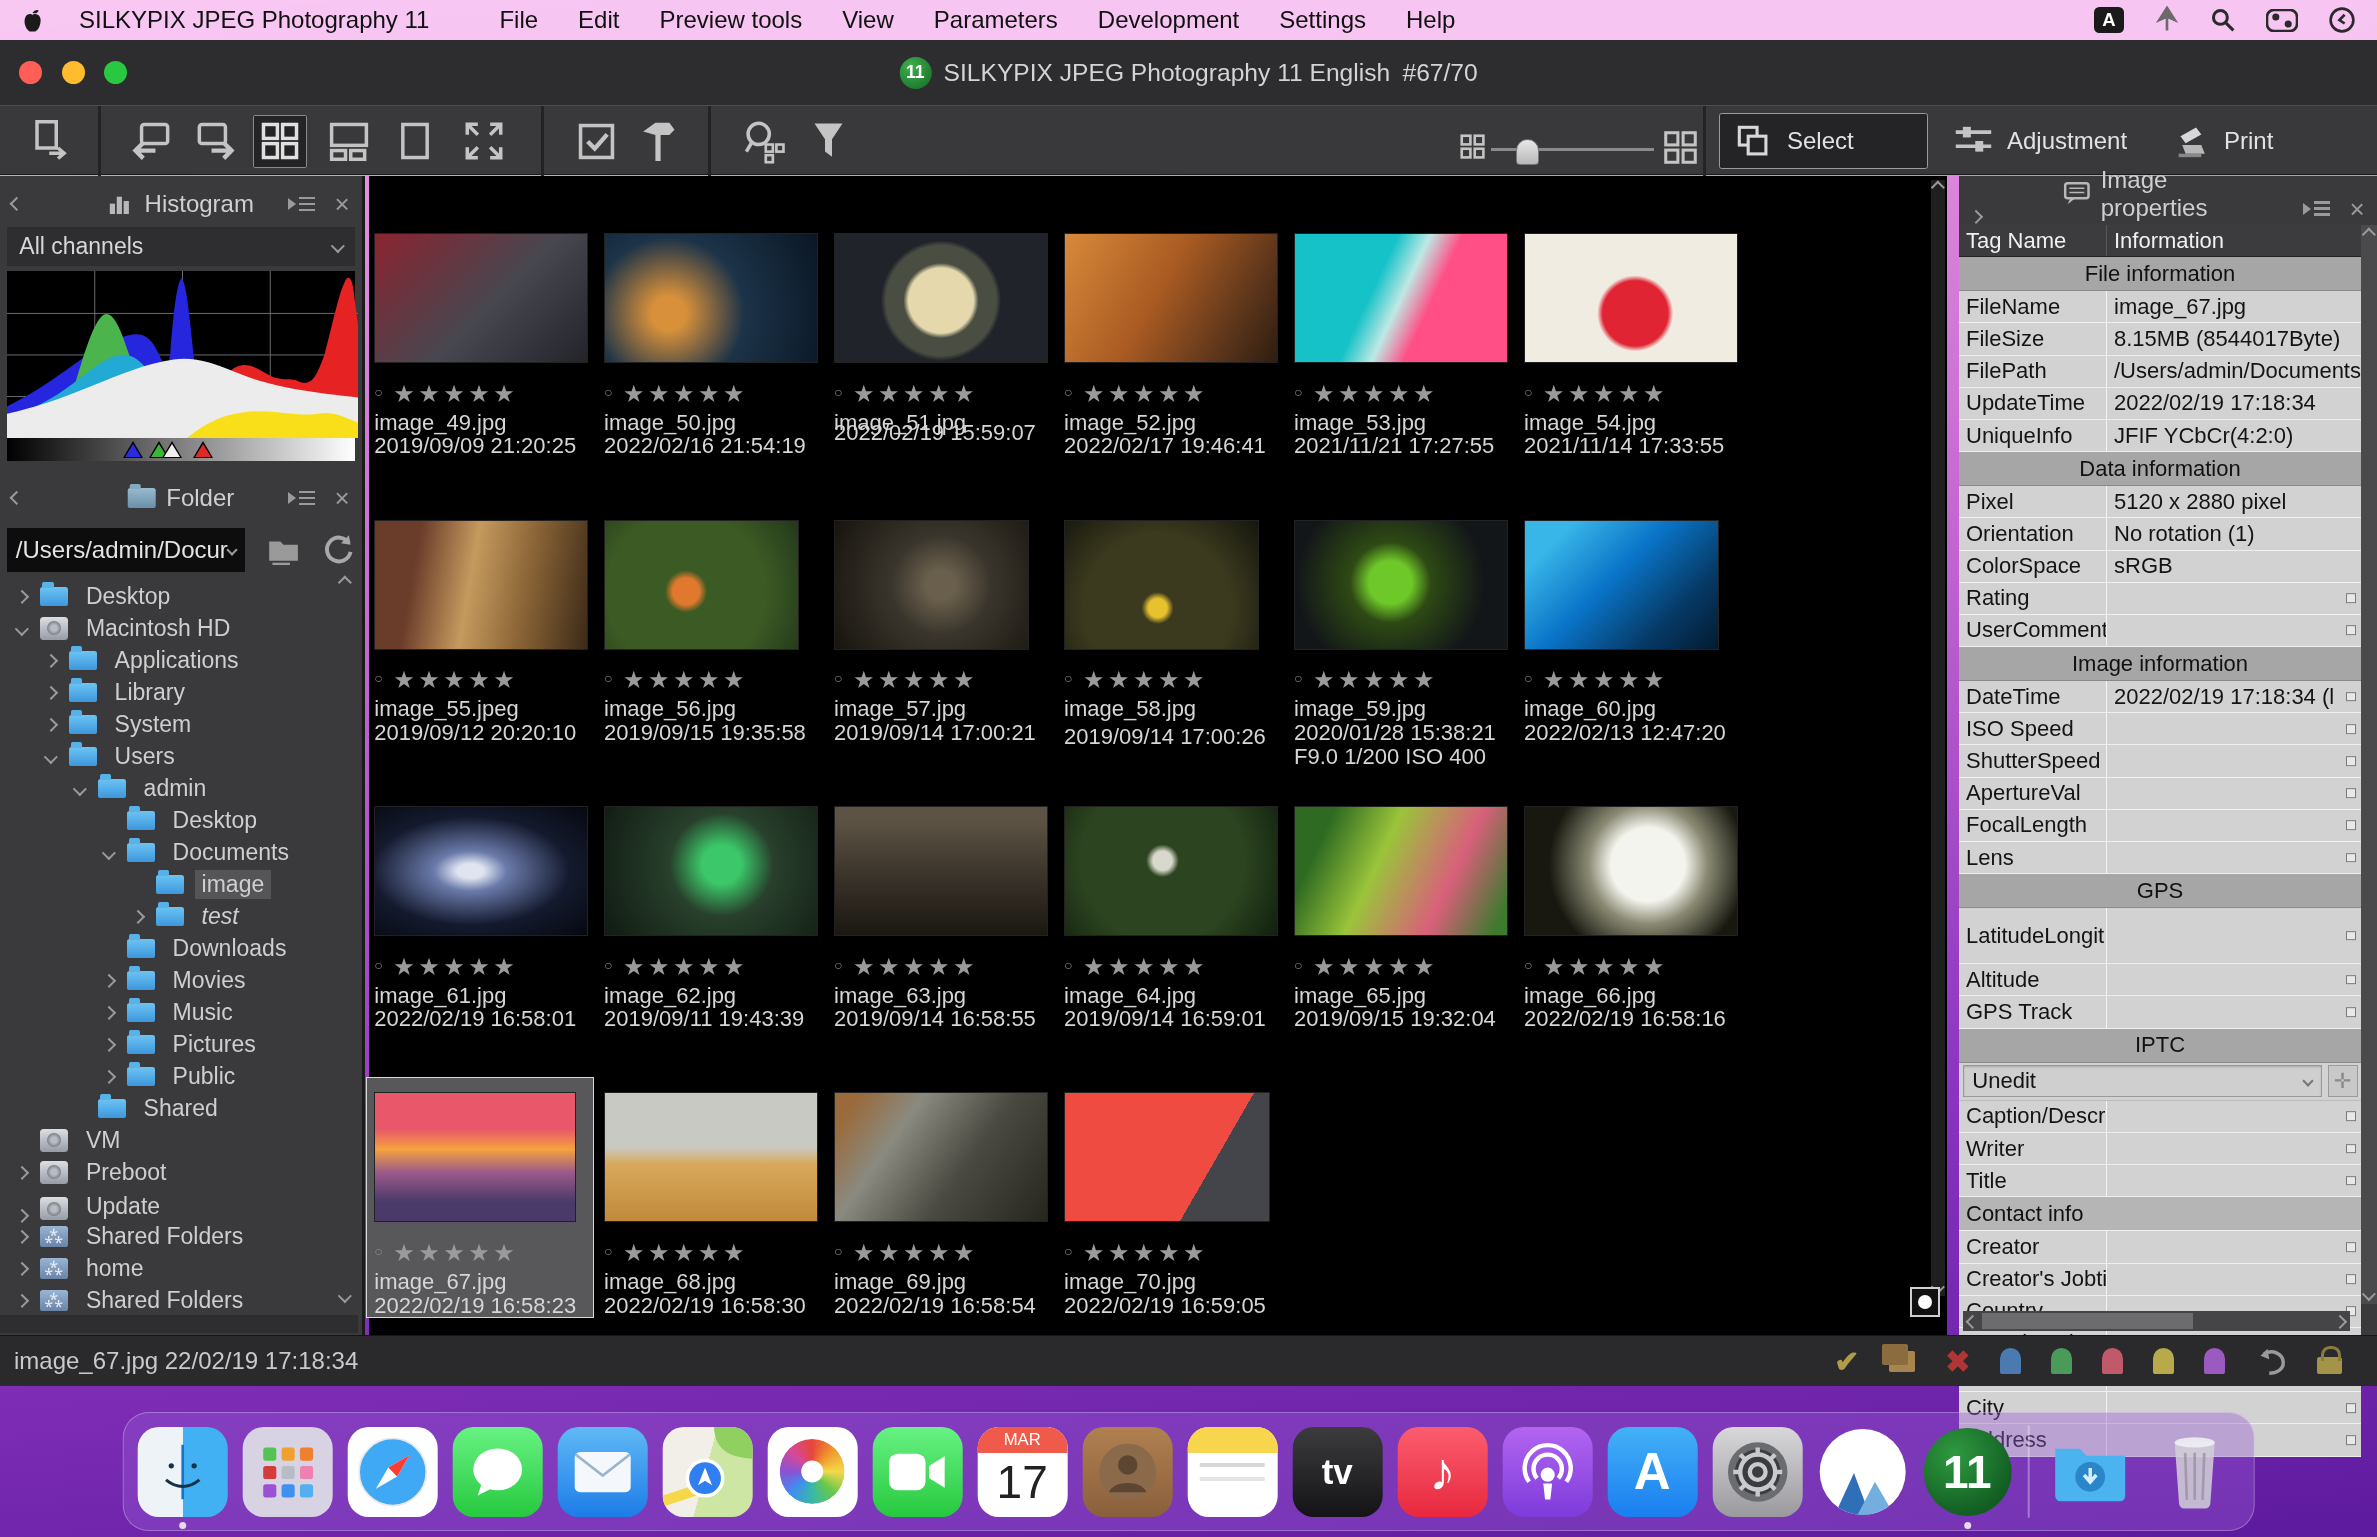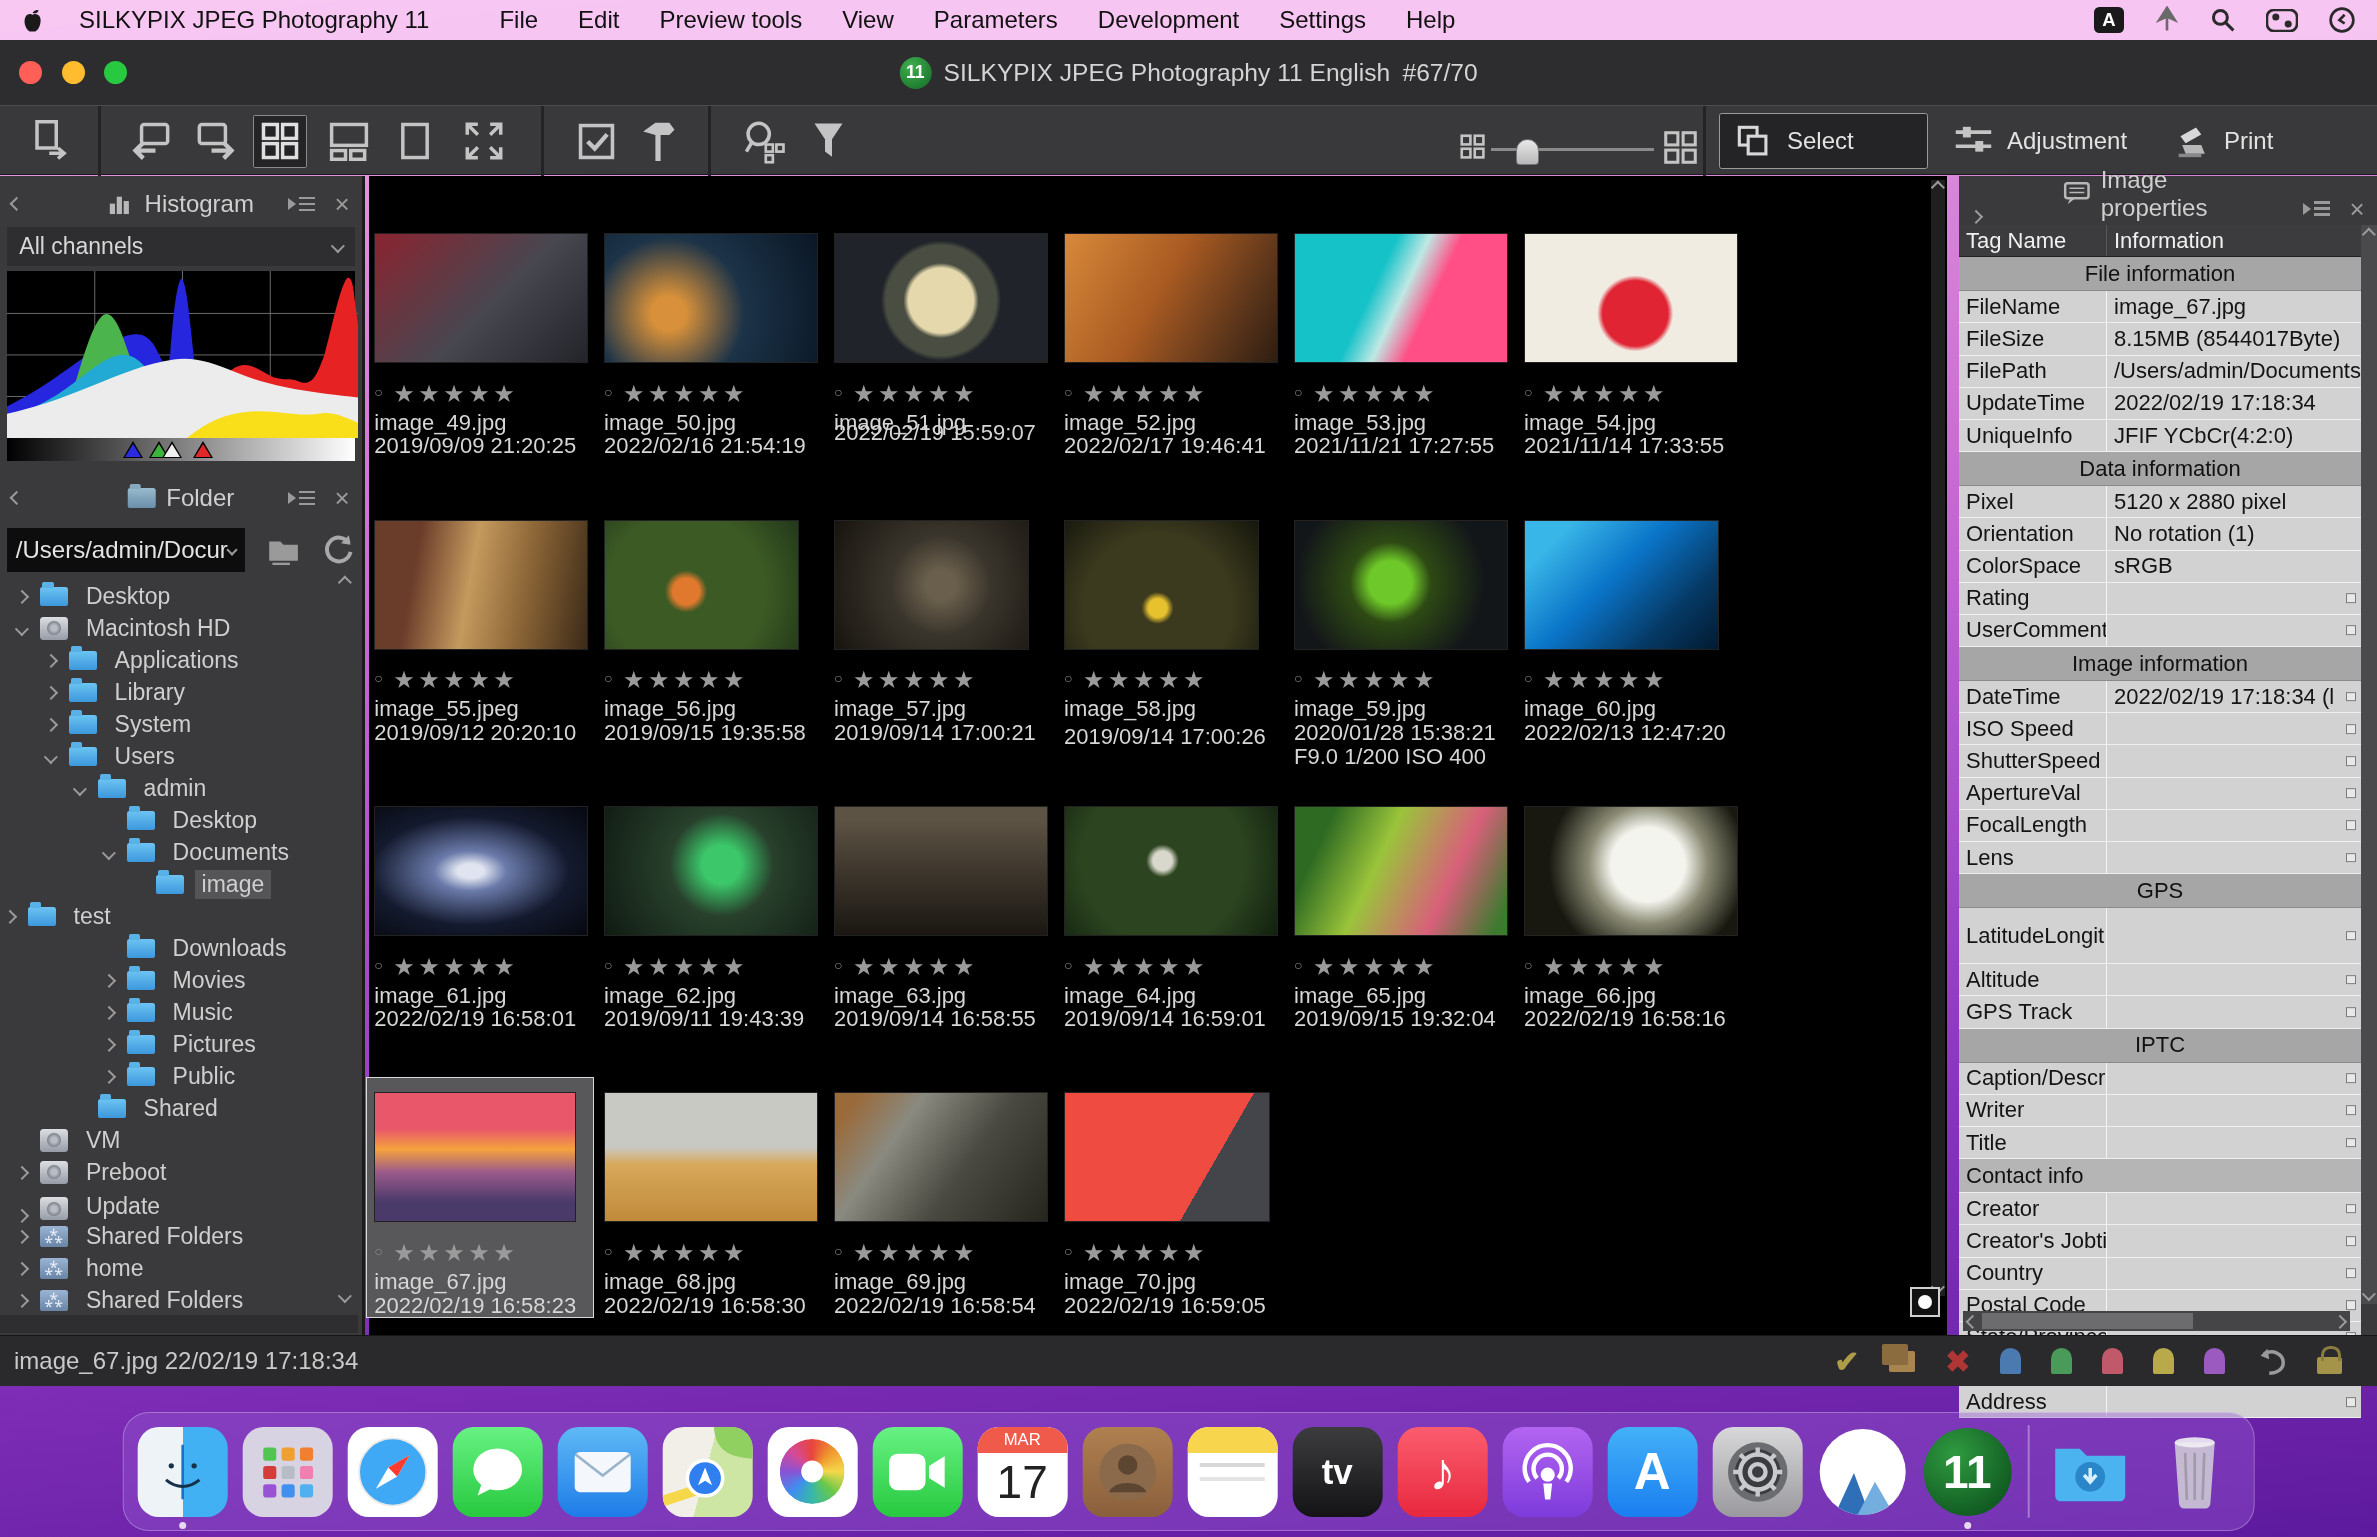--- a/index.html
+++ b/index.html
@@ -453,21 +453,21 @@
           <span class="chev down"></span>
         </span>
         <span class="ic-folder" style="margin-left: 8.8px;"></span>
         <span class="lbl">Documents</span>
       </div>
       <div class="trow" style="padding-left: 128px;">
         <span class="exp"></span>
         <span class="ic-folder" style="margin-left: 8.8px;"></span>
         <span class="lbl sel">image</span>
       </div>
-      <div class="trow" style="">
+      <div class="trow" style="padding-left: 128px; font-style: italic;">
         <span class="exp">
           <span class="chev right"></span>
         </span>
         <span class="ic-folder" style="margin-left: 8.8px;"></span>
         <span class="lbl">test</span>
       </div>
       <div class="trow" style="padding-left: 99px;">
         <span class="exp"></span>
         <span class="ic-folder" style="margin-left: 8.8px;"></span>
         <span class="lbl">Downloads</span>
@@ -766,20 +766,27 @@
         <span class="tag">Altitude</span>
         <span class="val"><span></span><span class="editsq"></span></span>
       </div>
       <div class="prow">
         <span class="tag">GPS Track</span>
         <span class="val"><span></span><span class="editsq"></span></span>
       </div>
       <div class="prow sec">
         <span>IPTC</span>
       </div>
+      <div class="dd-row">
+        <div class="dd-box">
+          <span>Unedit</span>
+          <span class="chev down"></span>
+        </div>
+        <div class="plus-btn">✛</div>
+      </div>
       <div class="prow">
         <span class="tag">Caption/Descr</span>
         <span class="val"><span></span><span class="editsq"></span></span>
       </div>
       <div class="prow">
         <span class="tag">Writer</span>
         <span class="val"><span></span><span class="editsq"></span></span>
       </div>
       <div class="prow">
         <span class="tag">Title</span>

